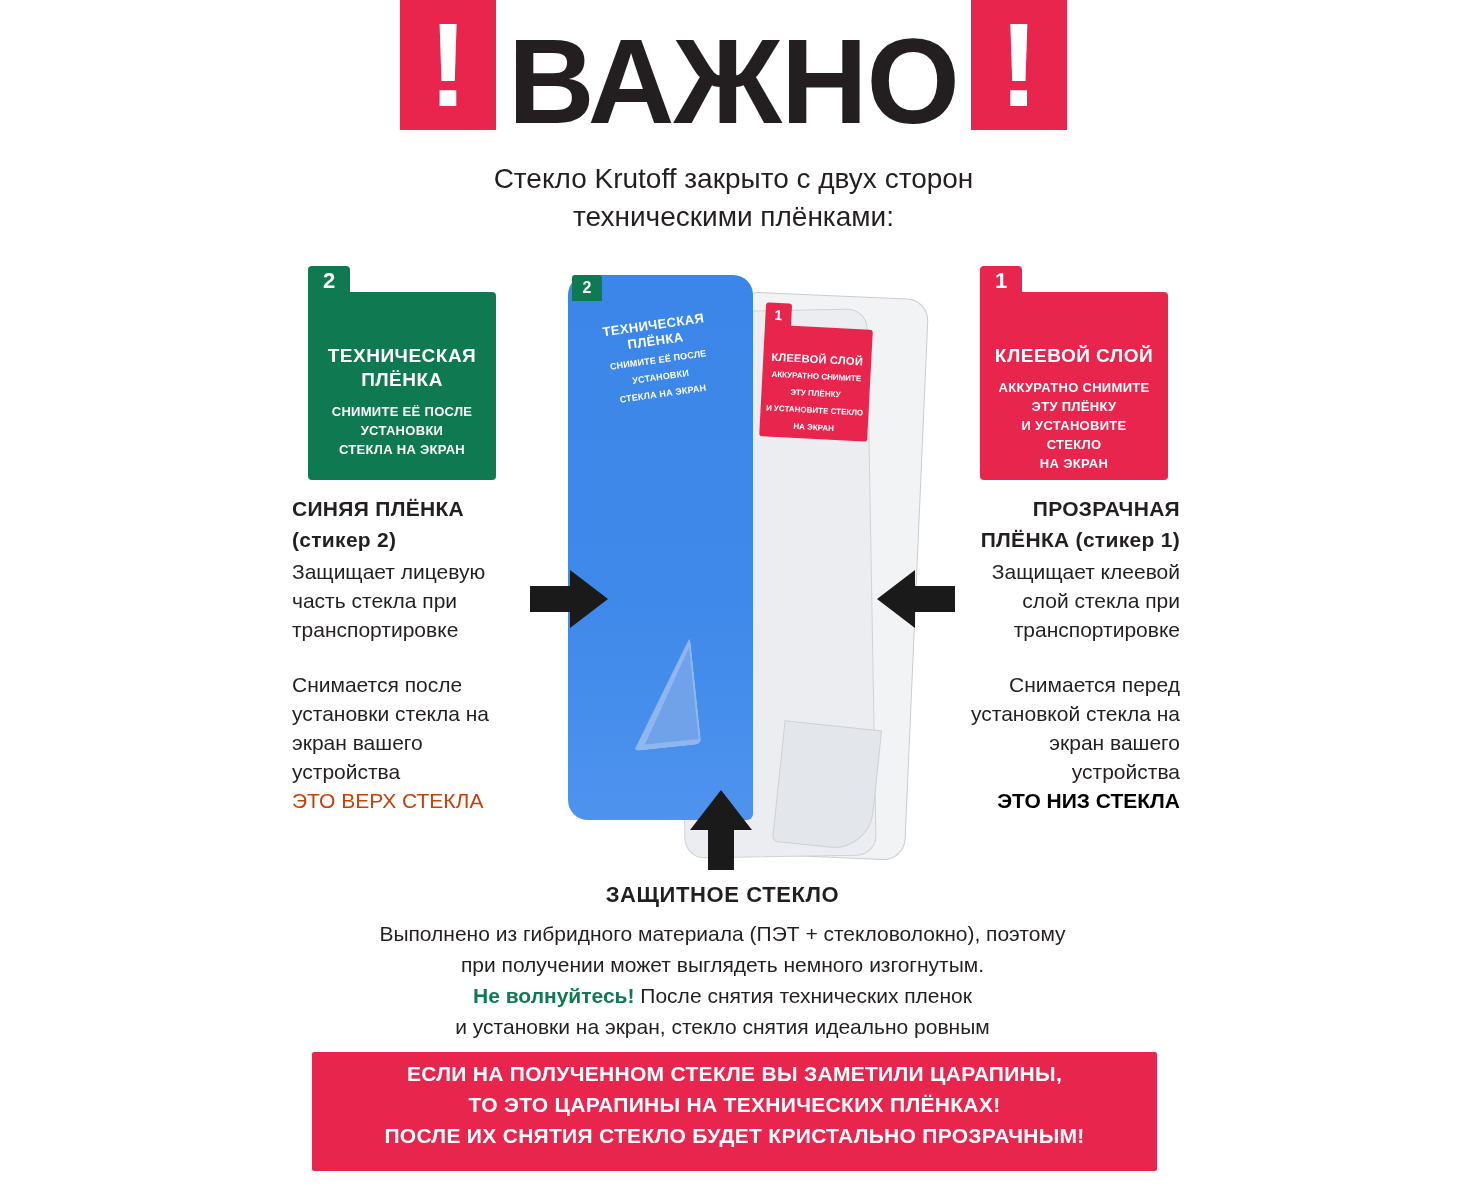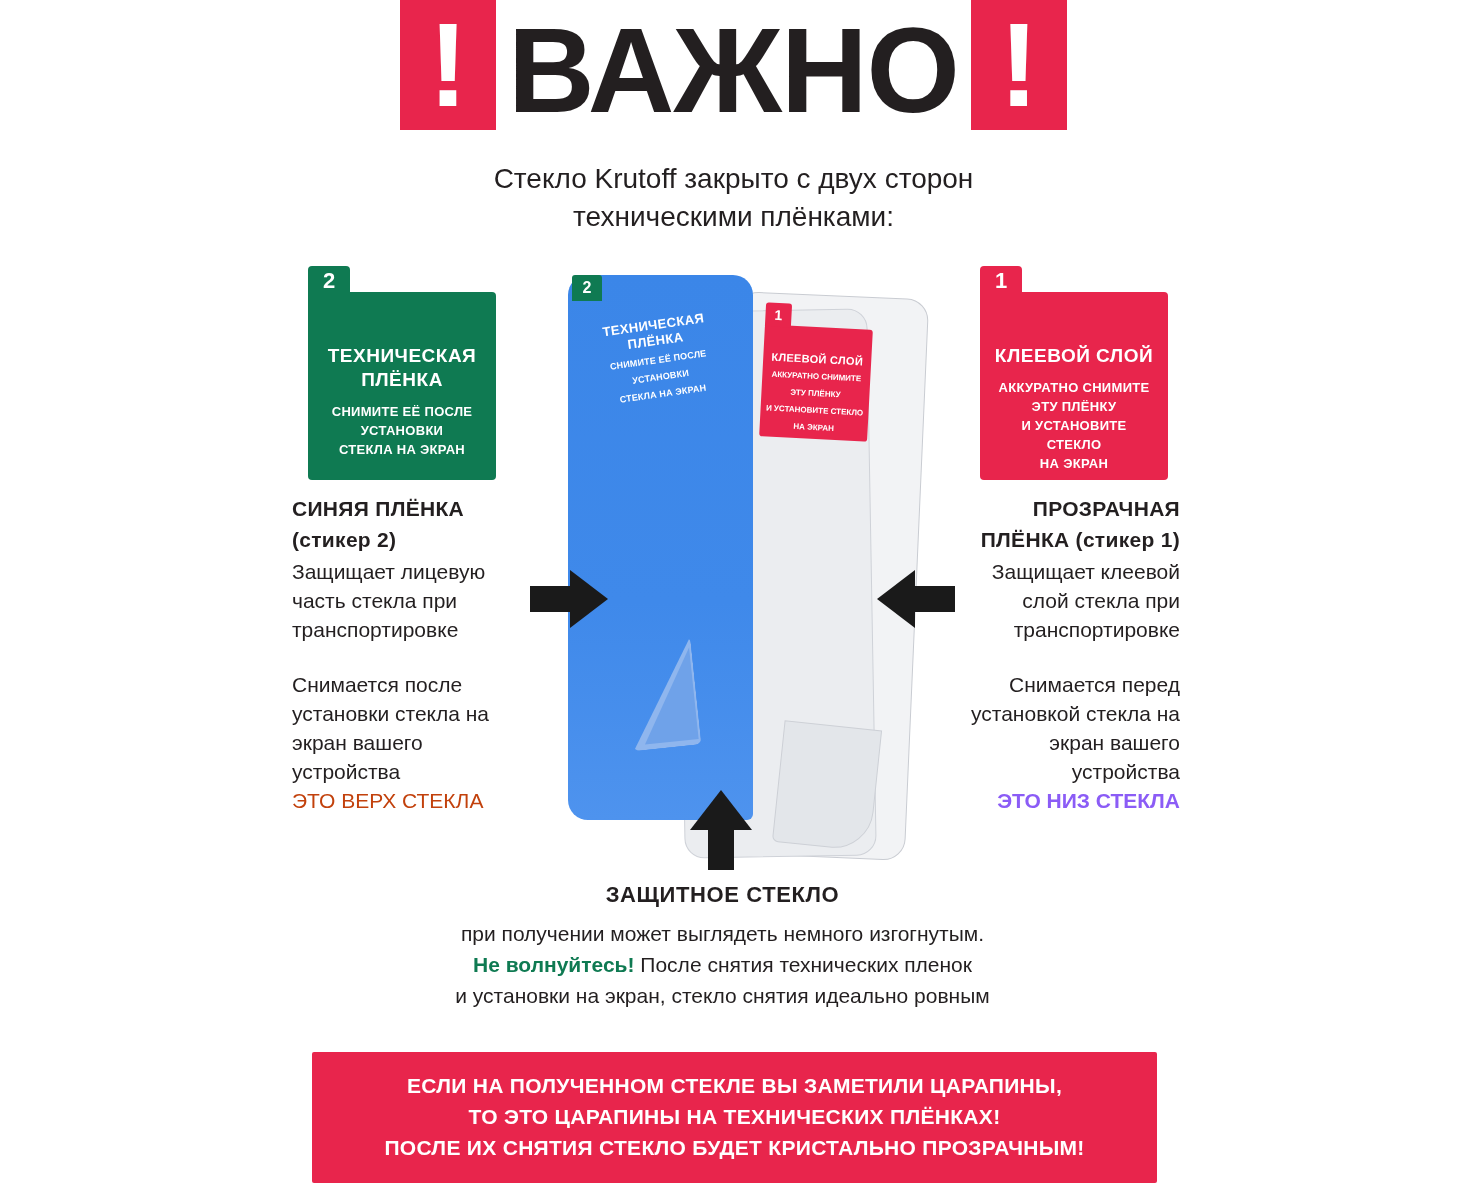--- a/index.html
+++ b/index.html
@@ -42,21 +42,21 @@
     font-size: 118px;
     font-weight: bold;
     line-height: 1;
     font-family: "Liberation Sans", sans-serif;
   }
   .vazhno {
     font-size: 120px;
     font-weight: bold;
     letter-spacing: -1px;
     line-height: 130px;
-    padding: 5px 12px;
+    padding: 16px 12px;
     color: #231f20;
     white-space: nowrap;
   }
 
   
   .subtitle {
     position: absolute;
     top: 160px;
     left: 0;
     width: 1467px;
@@ -128,21 +128,21 @@
   .side .head {
     font-weight: bold;
     font-size: 21px;
     line-height: 27px;
     letter-spacing: .3px;
     margin-bottom: 4px;
   }
   .side .para { margin-top: 0; }
   .side .para2 { margin-top: 26px; }
   .side .accent-green { color: #c2410c; font-weight: normal; }
-  .side .accent-red { color: #8b5cf6; font-weight: bold; }
+  .side .accent-red { color: #000000; font-weight: bold; }
 
   #side-left { left: 292px; top: 495px; text-align: left; }
   #side-right { left: 940px; top: 495px; text-align: right; }
 
   
   .illus { position: absolute; left: 520px; top: 255px; width: 440px; height: 620px; }
 
   .glass-back {
     position: absolute;
     left: 205px; top: 40px;
@@ -313,21 +313,21 @@
   .bold-green { color: #0f7a52; font-weight: bold; }
 
   
   .banner {
     position: absolute;
     left: 312px; top: 1052px;
     width: 845px;
     background: #e8254c;
     color: #ffffff;
     text-align: center;
-    padding: 18px 10px 20px 10px;
+    padding: 6px 10px 20px 10px;
     box-sizing: border-box;
     font-size: 21px;
     font-weight: bold;
     line-height: 31px;
     letter-spacing: .3px;
     border-radius: 2px;
   }
 </style>
 </head>
 <body>
@@ -420,20 +420,21 @@
 <div class="side" id="side-right">
   <div class="head">ПРОЗРАЧНАЯ</div>
   <div class="head">ПЛЁНКА (стикер 1)</div>
   <div class="para">Защищает клеевой слой стекла при транспортировке</div>
   <div class="para2">Снимается перед установкой стекла на экран вашего устройства</div>
   <div class="accent-red">ЭТО НИЗ СТЕКЛА</div>
 </div>
 
 <div class="bottom-block">
   <div class="bottom-head">ЗАЩИТНОЕ СТЕКЛО</div>
+  <div class="bottom-para">Выполнено из гибридного материала (ПЭТ + стекловолокно), поэтому</div>
   <div class="bottom-para">при получении может выглядеть немного изгогнутым.</div>
   <div class="bottom-para">
     <span class="bold-green">Не волнуйтесь!</span><span> После снятия технических пленок</span>
   </div>
   <div class="bottom-para">и установки на экран, стекло снятия идеально ровным</div>
 </div>
 
 <div class="banner">
   <div>ЕСЛИ НА ПОЛУЧЕННОМ СТЕКЛЕ ВЫ ЗАМЕТИЛИ ЦАРАПИНЫ,</div>
   <div>ТО ЭТО ЦАРАПИНЫ НА ТЕХНИЧЕСКИХ ПЛЁНКАХ!</div>

